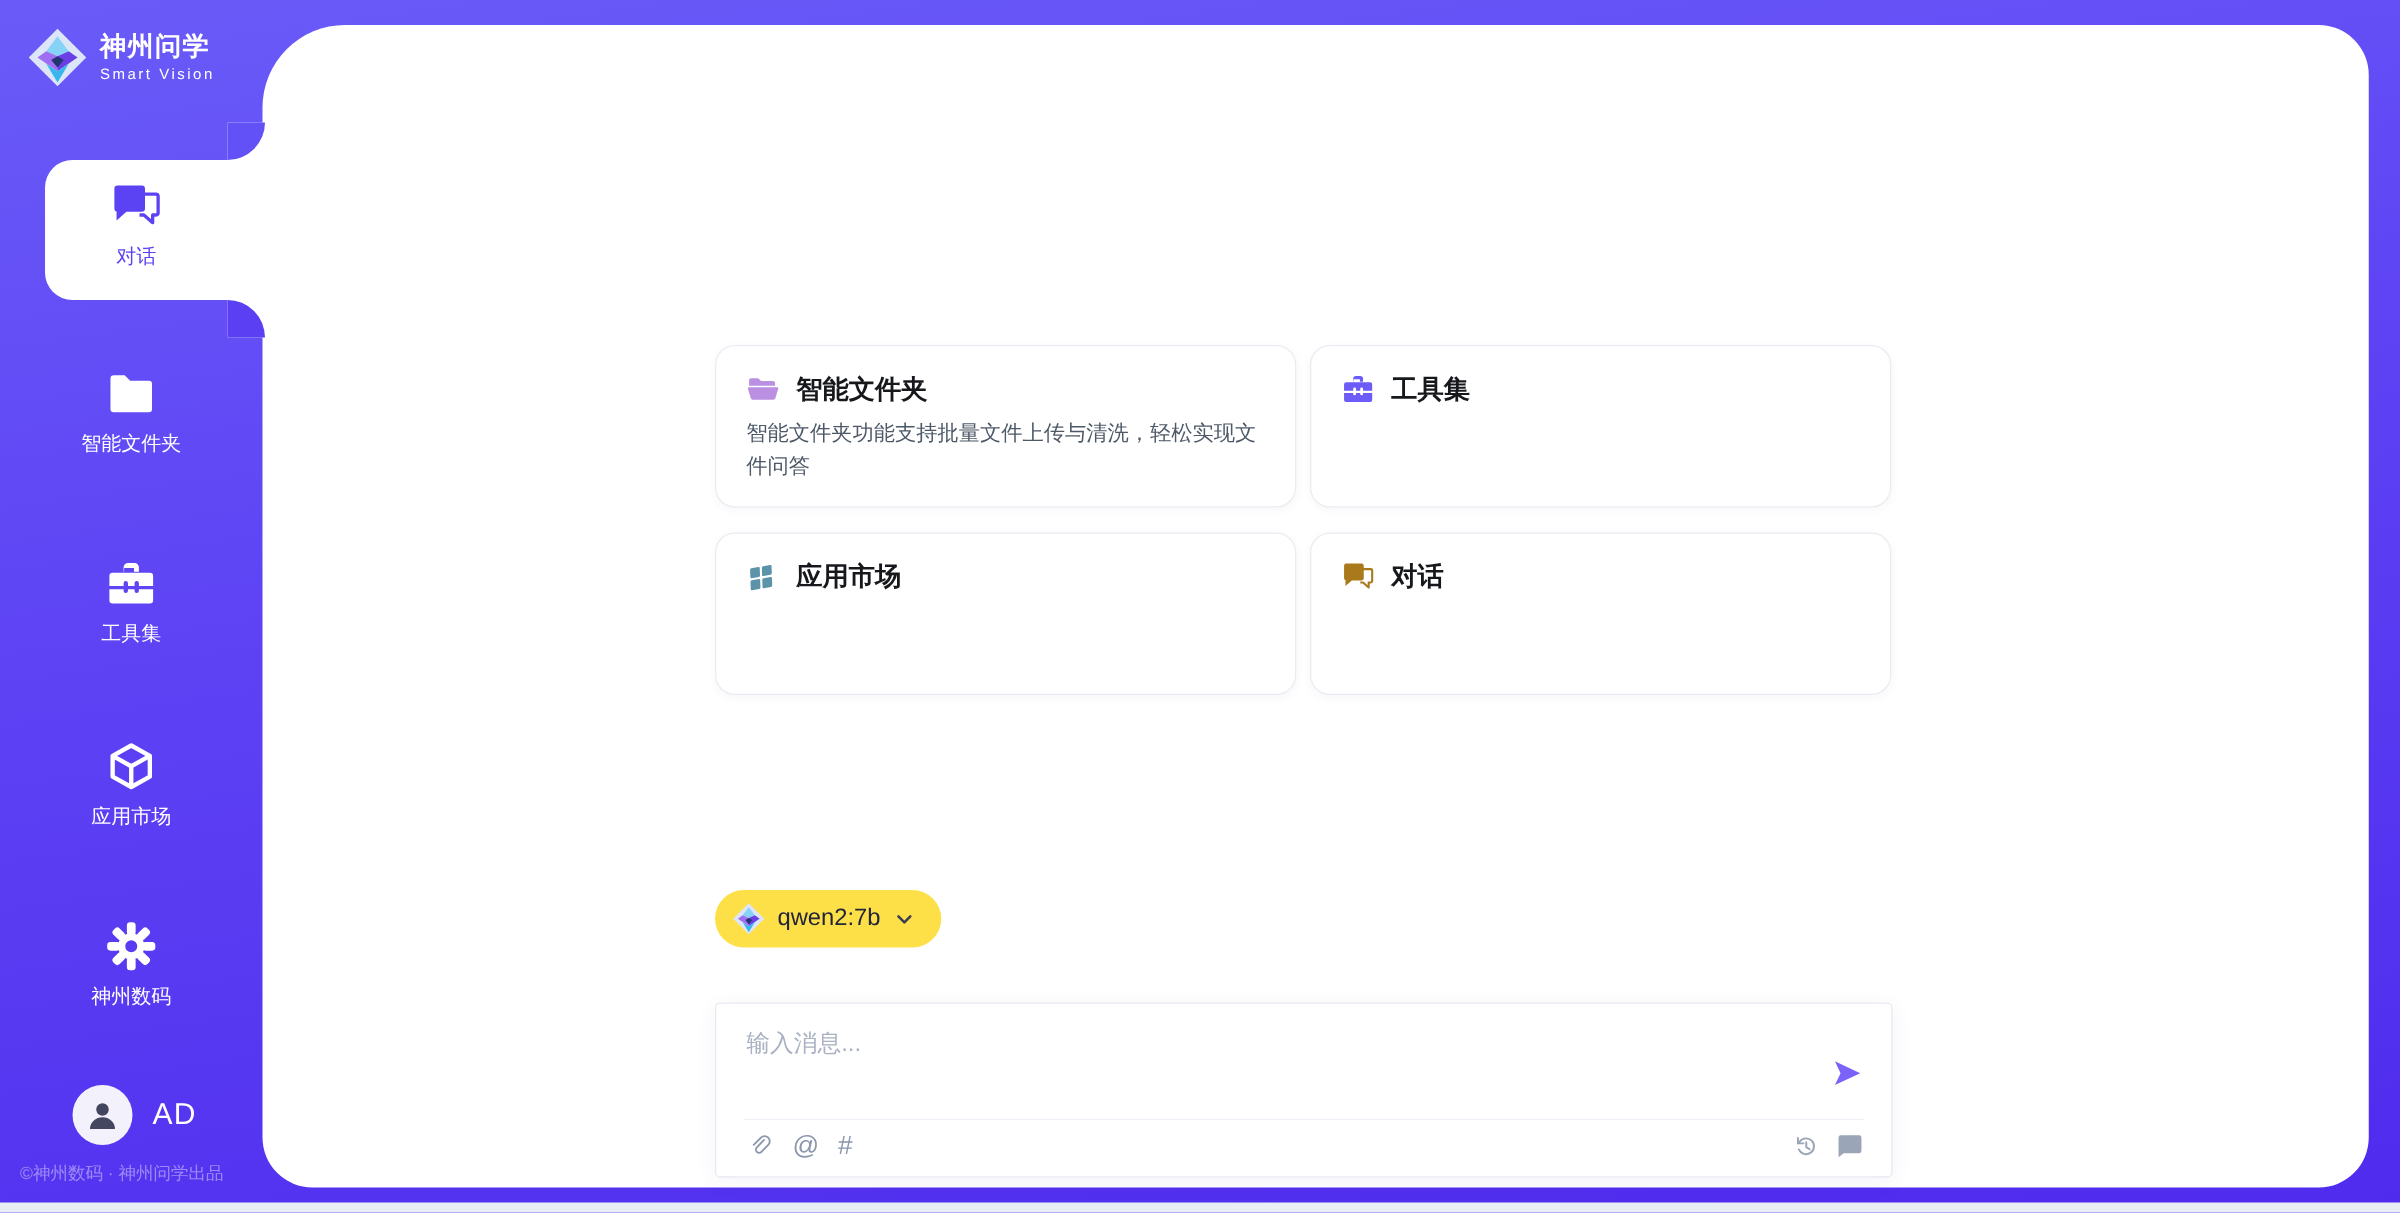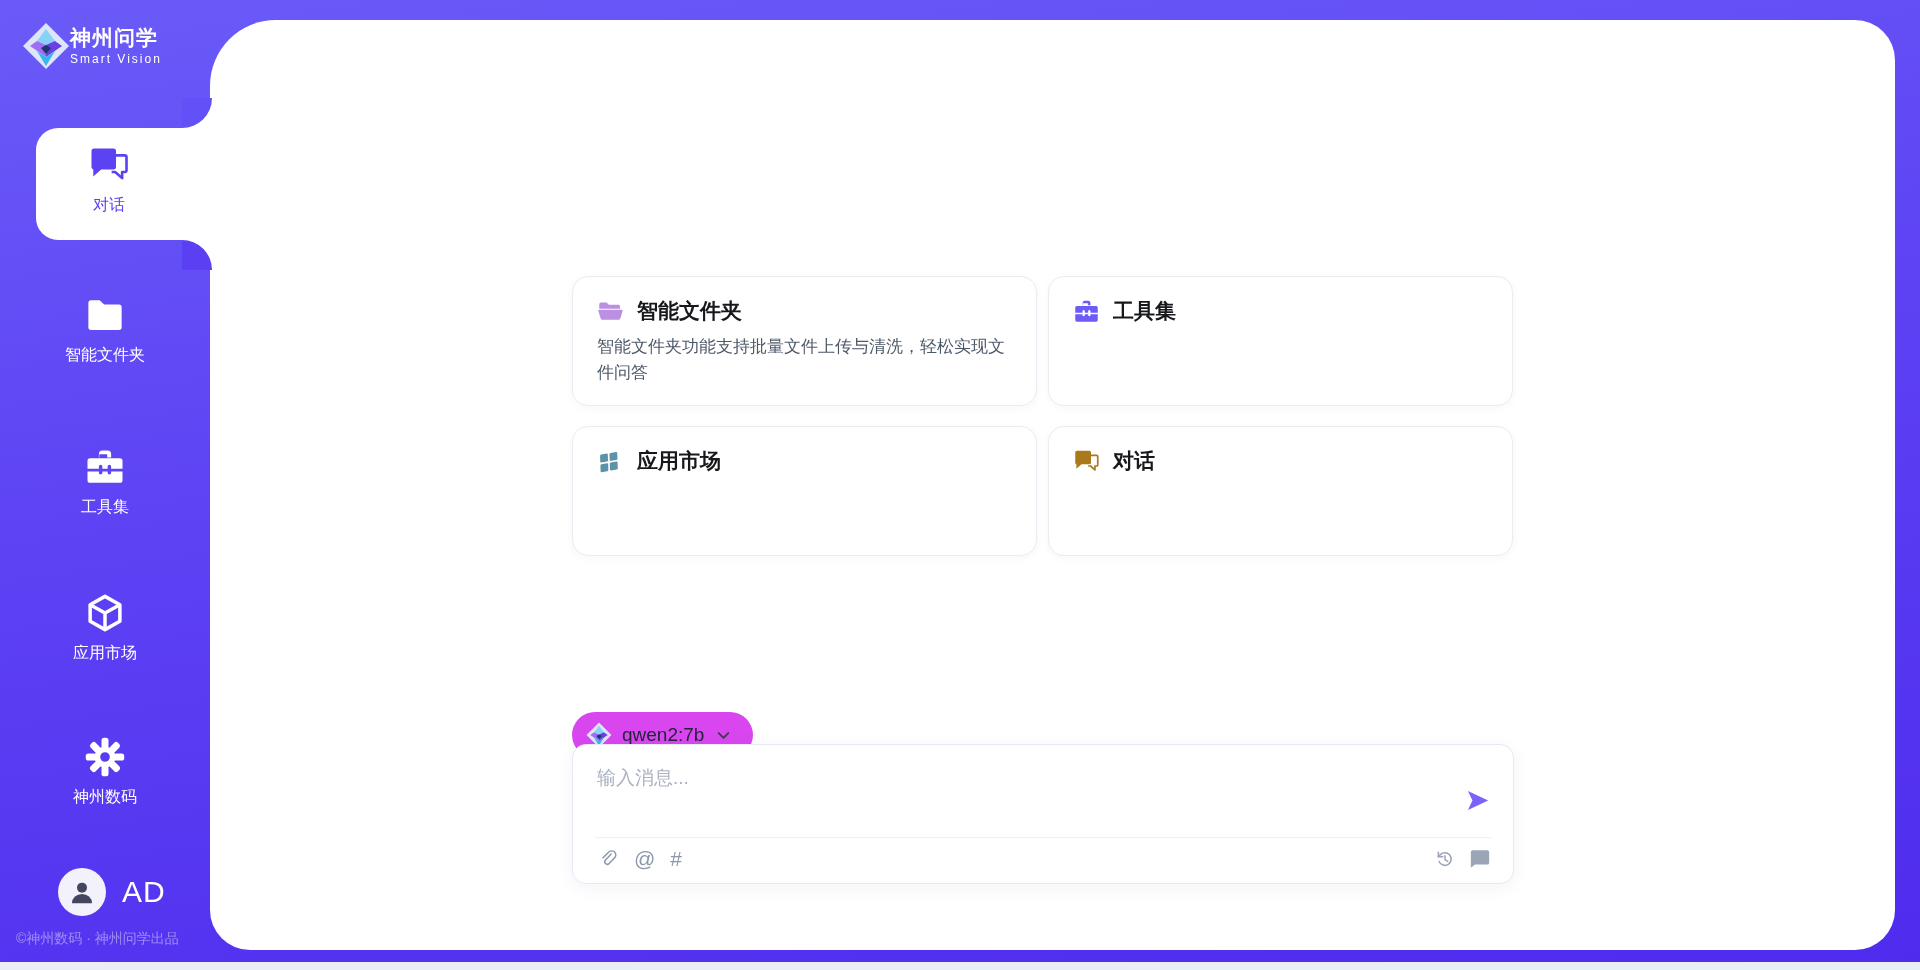--- a/index.html
+++ b/index.html
@@ -2,21 +2,21 @@
 <html><head>
 <meta charset="utf-8">
 <style>
   * { margin:0; padding:0; box-sizing:border-box; }
   html,body { width:1920px; height:970px; overflow:hidden;
     font-family:"Liberation Sans","DejaVu Sans",sans-serif; }
   body { position:relative;
     background:linear-gradient(172deg,#6a5bf8 0%,#5d42f4 45%,#4f2bee 100%); }
 
   
-  .logo-row { position:absolute; left:22px; top:22px; display:flex; align-items:center; }
+  .logo-row { position:absolute; left:22px; top:22px; display:flex; align-items:center; gap:10px; }
   .logo-mark { width:48px; height:48px; }
   .logo-name { color:#fff; font-size:21px; font-weight:700; letter-spacing:1px; line-height:1.1; }
   .logo-sub  { color:#fff; font-size:12px; letter-spacing:2px; margin-top:2px; }
 
   .tab-bg { position:absolute; left:36px; top:128px; width:176px; height:112px;
     background:#fff; border-radius:22px 0 0 22px; }
   .fillet { position:absolute; width:30px; height:30px; background:#fff; }
   .fillet > div { width:100%; height:100%; }
   .fillet-top { left:182px; top:98px; }
   .fillet-top > div { background:#6151f6; border-bottom-right-radius:100%; }
@@ -30,21 +30,21 @@
   .nav-item.active { left:36px; top:144px; width:146px; color:#5b43f3; }
   .nav-folder  { top:294px; }
   .nav-toolbox { top:446px; }
   .nav-cube    { top:592px; }
   .nav-gear    { top:736px; }
 
   .user-row { position:absolute; left:58px; top:868px; display:flex; align-items:center; gap:16px; }
   .avatar { width:48px; height:48px; border-radius:50%; background:#f3f1fb; display:flex;
     align-items:center; justify-content:center; color:#43465e; }
   .avatar svg { width:30px; height:30px; }
-  .user-name { color:#fff; font-size:30px; letter-spacing:1px; }
+  .user-name { color:#fff; font-size:24px; letter-spacing:1px; }
   .side-footer { position:absolute; left:16px; top:930px; width:200px;
     color:rgba(255,255,255,0.42); font-size:14px; white-space:nowrap; }
 
   
   .panel { position:absolute; left:210px; top:20px; width:1685px; height:930px;
     background:#fff; border-radius:66px 40px 40px 40px; }
   .bottom-strip { position:absolute; left:0; bottom:0; width:100%; height:8px; background:#e9edf4; }
 
   .greet { position:absolute; left:362px; top:146px; display:flex; align-items:center; gap:16px; }
   .greet-logo { width:86px; height:86px; }
@@ -60,28 +60,28 @@
   .card-head { display:flex; align-items:center; gap:13px; }
   .card-head svg { width:27px; height:27px; flex:0 0 auto; }
   .card-title { font-size:21px; font-weight:700; color:#17181c; }
   .card-desc { margin-top:9px; font-size:17px; color:#4e5968; line-height:1.5; }
   .ic-folder-open { color:#bb8fe2; }
   .ic-toolbox     { color:#6c5bf7; }
   .ic-market      { color:#5d93a8; }
   .ic-chat-gold   { color:#a9791c; }
 
   .model-pill { position:absolute; left:362px; top:692px; height:46px; display:inline-flex;
-    align-items:center; gap:10px; padding:0 20px 0 14px; background:#d946ef;
+    align-items:center; gap:10px; padding:0 20px 0 14px; background:#fde047;
     border-radius:23px; cursor:pointer; }
   .model-pill .pill-logo { width:26px; height:26px; }
   .model-name { font-size:19px; color:#23243a; }
   .model-pill .chev { width:19px; height:19px; color:#3c3f52; }
 
-  .composer { position:absolute; left:362px; top:724px; width:942px; height:140px;
-    background:#fff; border:1px solid #e7e9f2; border-radius:14px;
+  .composer { position:absolute; left:362px; top:782px; width:942px; height:140px;
+    background:#fff; border:1px solid #e7e9f2; border-radius:4px;
     box-shadow:0 4px 18px rgba(40,40,110,0.05); }
   .composer input { position:absolute; left:24px; top:16px; width:840px; height:34px;
     border:none; outline:none; font-size:19px; color:#30323c;
     font-family:"Liberation Sans","DejaVu Sans",sans-serif; }
   .composer input::placeholder { color:#a9b1c2; }
   .send-btn { position:absolute; right:22px; top:42px; width:27px; height:27px;
     color:#7b63fa; cursor:pointer; }
   .comp-divider { position:absolute; left:22px; right:22px; top:92px; height:1px; background:#eef0f5; }
   .comp-icons-left { position:absolute; left:24px; top:103px; display:flex; align-items:center;
     gap:15px; color:#8b97ab; }

